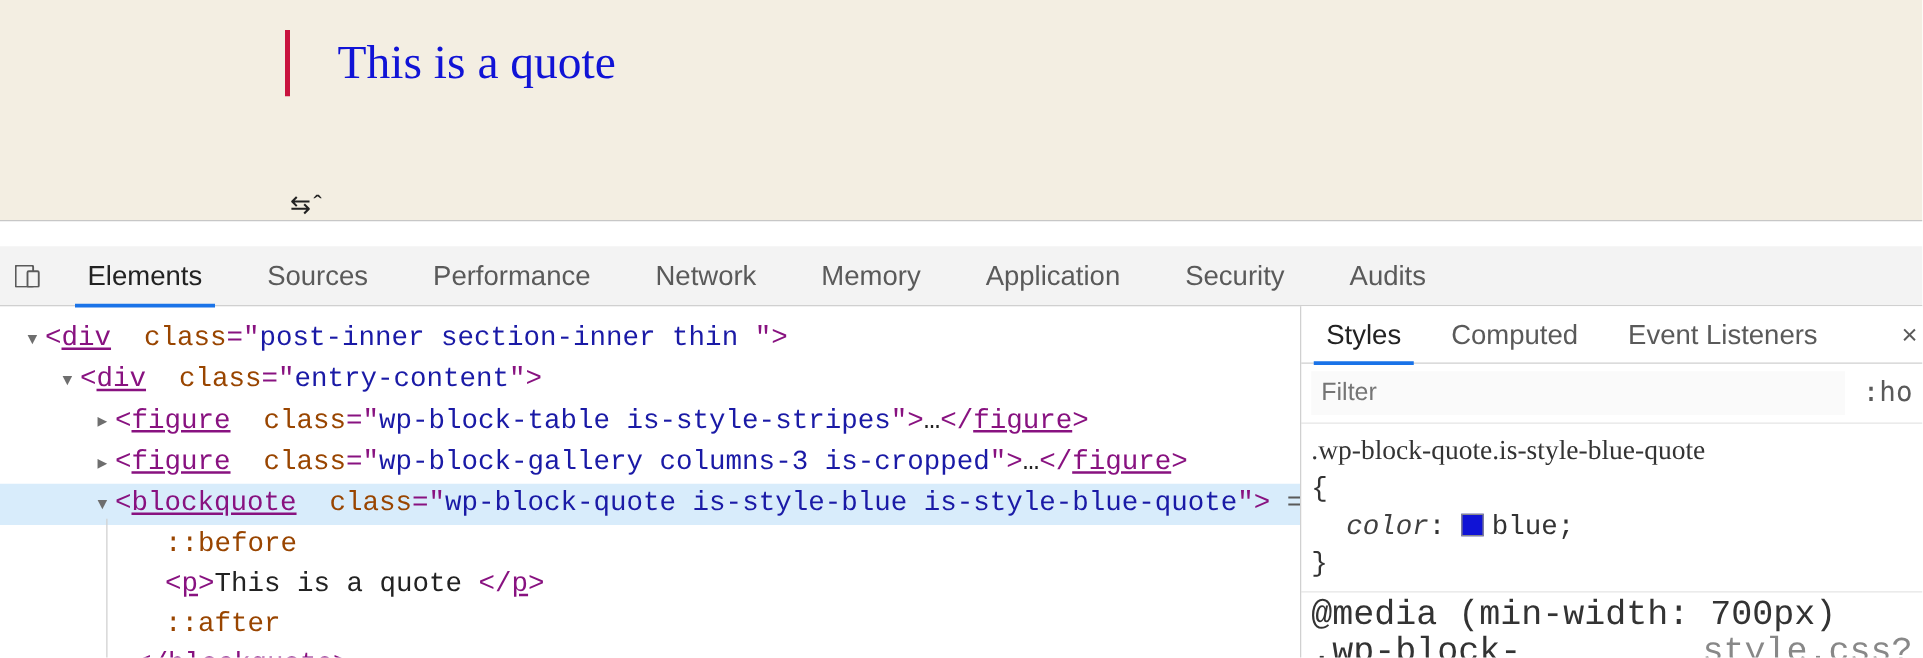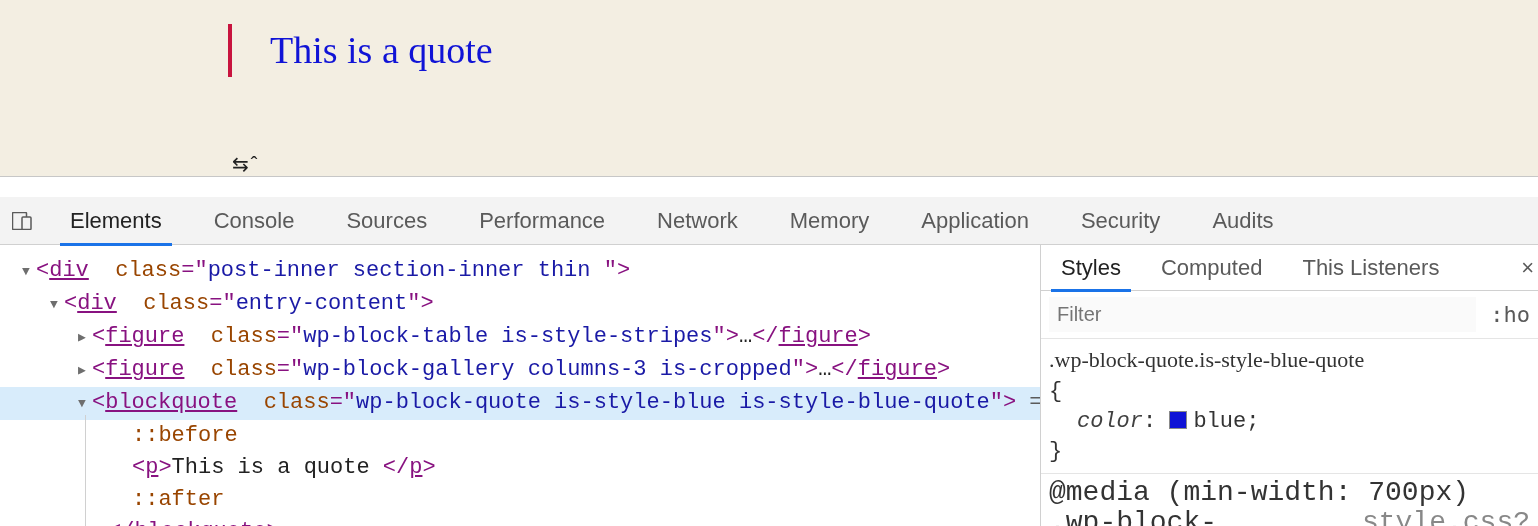--- a/index.html
+++ b/index.html
@@ -228,21 +228,20 @@
 
 <div class="devtools">
   <div class="dt-tabs">
     <span class="device-icon">
       <svg viewBox="0 0 20 18">
           <rect x="0.5" y="0.5" width="14" height="17" rx="1" fill="none" stroke="#5a5a5a" stroke-width="1.5"></rect>
           <rect x="10" y="5" width="9" height="12.5" rx="1" fill="#f3f3f3" stroke="#5a5a5a" stroke-width="1.5"></rect>
         </svg>
     </span>
     <div class="tab active">Elements</div>
-      <div class="tab">Console</div>
       <div class="tab">Sources</div>
       <div class="tab">Performance</div>
       <div class="tab">Network</div>
       <div class="tab">Memory</div>
       <div class="tab">Application</div>
       <div class="tab">Security</div>
       <div class="tab">Audits</div>
   </div>
 
   <div class="dt-body">
@@ -259,21 +258,21 @@
           <div class="dom-line"><span style="display:inline-block;width:114px"></span><span class="twisty"></span><span class="tag-punct">&lt;</span><span class="tag-name">p</span><span class="tag-punct">&gt;</span><span class="text-node">This is a quote </span><span class="tag-punct">&lt;</span><span class="tag-punct">/</span><span class="tag-name">p</span><span class="tag-punct">&gt;</span></div>
           <div class="dom-line"><span style="display:inline-block;width:114px"></span><span class="twisty"></span><span class="pseudo">::after</span></div>
           <div class="dom-line"><span style="display:inline-block;width:90px"></span><span class="twisty"></span><span class="tag-punct">&lt;</span><span class="tag-punct">/</span><span class="tag-name">blockquote</span><span class="tag-punct">&gt;</span></div>
         </div>
     </div>
 
     <div class="styles-pane">
       <div class="styles-tabs">
         <div class="stab active">Styles</div>
           <div class="stab">Computed</div>
-          <div class="stab">This Listeners</div>
+          <div class="stab">Event Listeners</div>
         <span class="close-x">×</span>
       </div>
       <div class="filter-row">
         <input type="text" placeholder="Filter" style="">
         <span class="hov">:ho</span>
       </div>
       <div class="rule-block">
         <div><span class="selector">.wp-block-quote.is-style-blue-quote</span></div>
         <div><span class="brace">{</span></div>
         <div>

